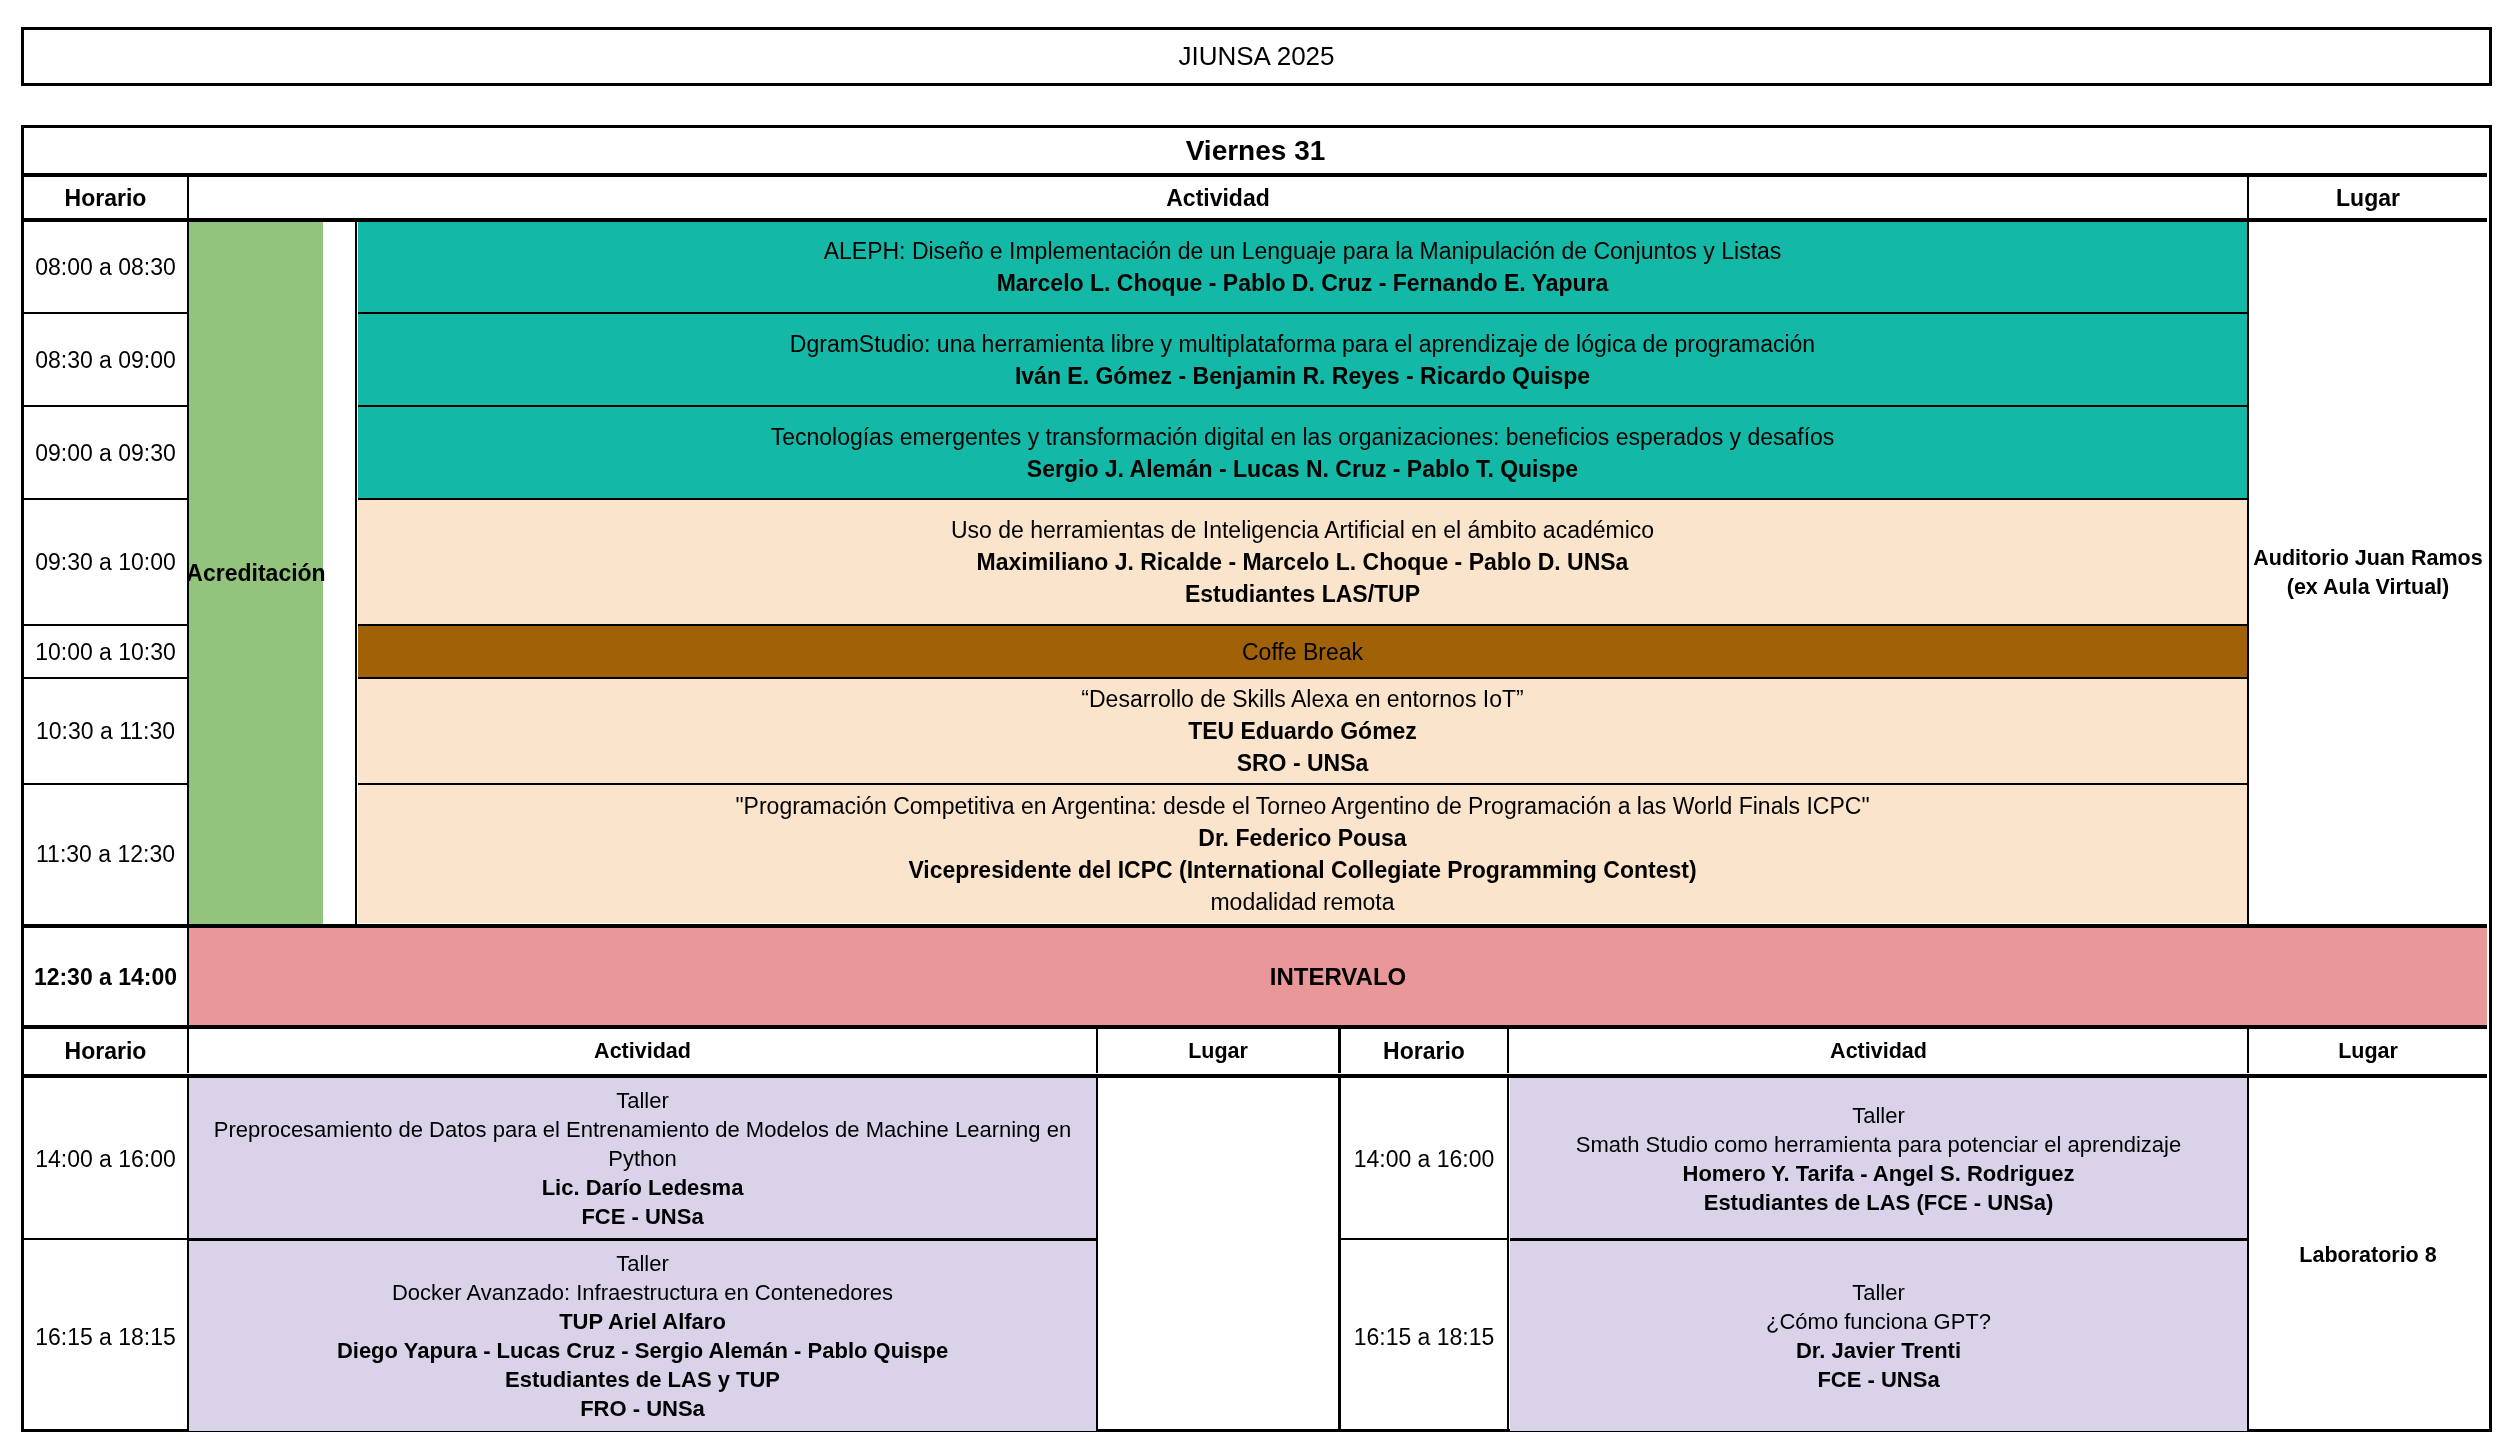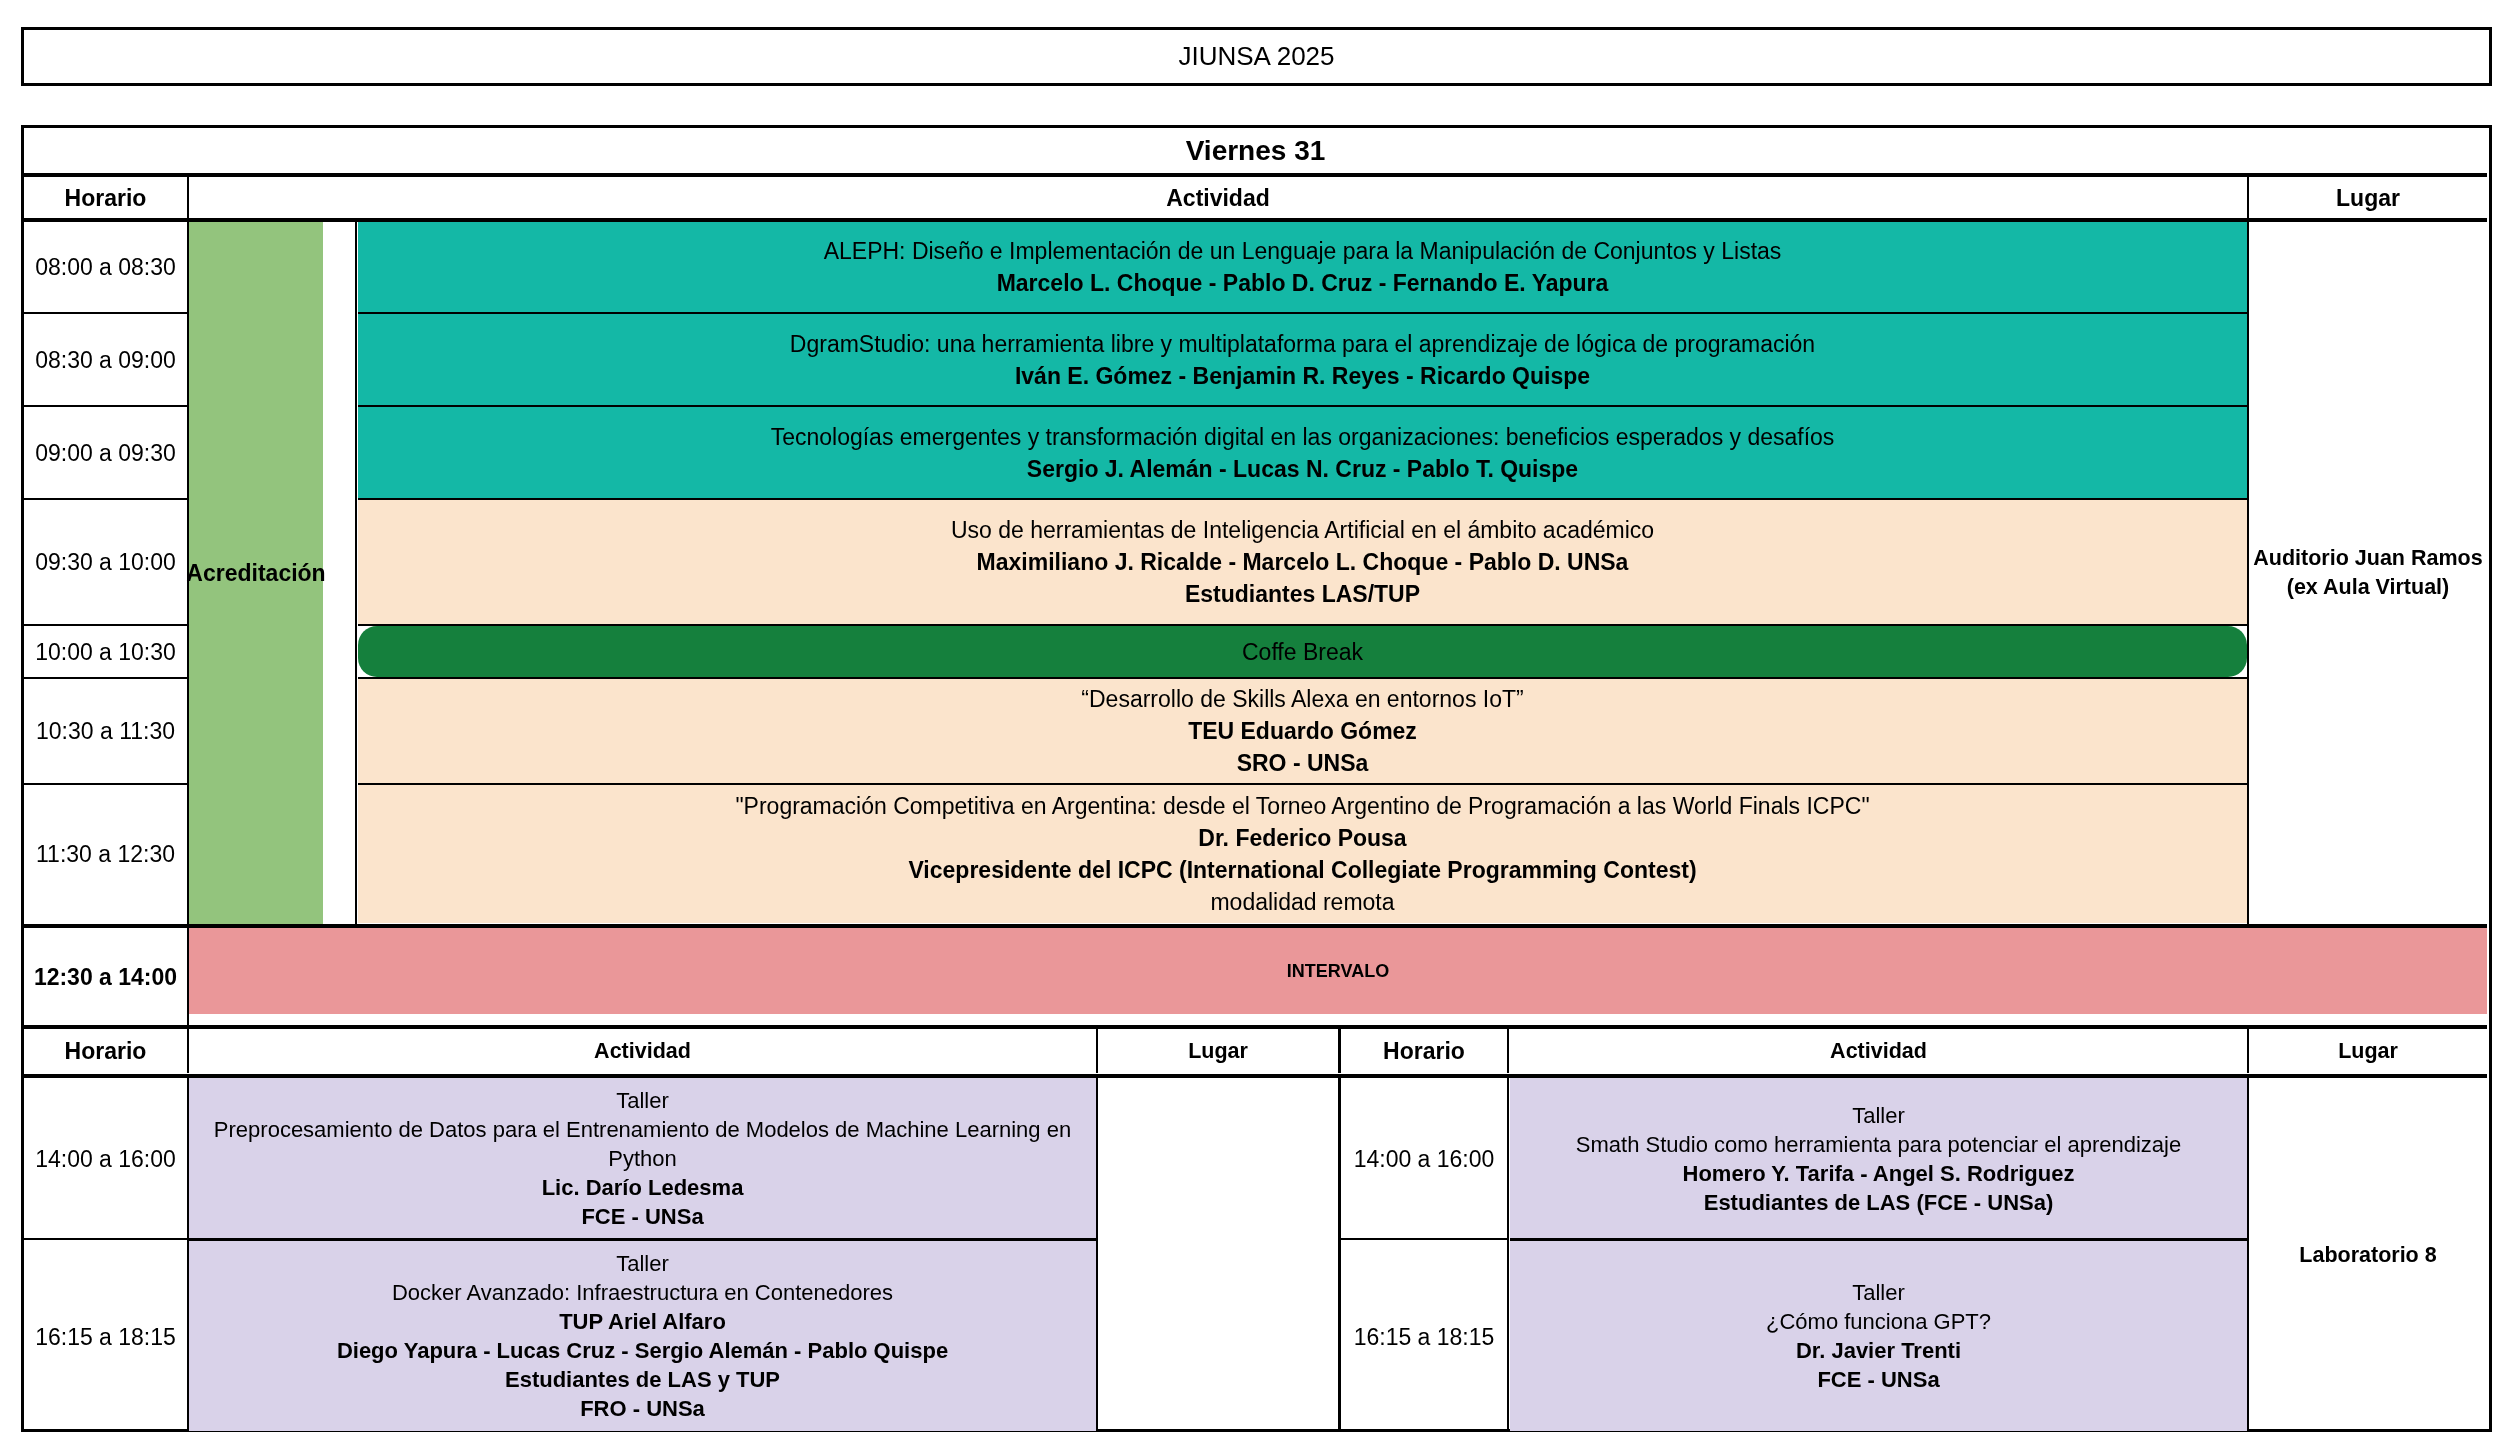--- a/index.html
+++ b/index.html
@@ -6,21 +6,21 @@
   body { width: 2512px; height: 1456px; position: relative; font-family: "Liberation Sans", "DejaVu Sans", sans-serif; color: #000; overflow: hidden; }
   .abs { position: absolute; box-sizing: border-box; }
   .title-box { left: 21px; top: 27px; width: 2471px; height: 59px; border: 3.8px solid #000; display: flex; align-items: center; justify-content: center; font-weight: normal; font-size: 26px; }
   .grid { left: 21px; top: 125px; width: 2471px; height: 1307px; border: 3.8px solid #000; }
   .cell { position: absolute; box-sizing: border-box; display: flex; flex-direction: column; align-items: center; justify-content: center; text-align: center; font-size: 23px; line-height: 32px; }
   .b { font-weight: bold; }
   .hl { background: #000; position: absolute; }
   .vl { background: #000; position: absolute; }
   .blue { background: #14b8a6; }
   .peach { background: #fbe4cc; }
-  .pink { background: #15803d; border-radius: 19px; }
+  .pink { background: #a16207; }
   .red { background: #ea9799; }
   .green { background: #93c47d; }
   .lilac { background: #d9d2e9; }
   .line { display: block; }
 </style>
 </head>
 <body>
 
 <div class="abs title-box">JIUNSA 2025</div>
 
@@ -96,21 +96,21 @@
   <div class="vl" style="left:2223px; top:94px; width:2.3px; height:702px;"></div>
 
   <div class="cell b" style="left:2225px; top:94px; width:238px; height:702px; font-size:21.5px; line-height:29px;">
     <span class="line">Auditorio Juan Ramos</span>
     <span class="line">(ex Aula Virtual)</span>
   </div>
 
   <div class="hl" style="left:0; top:796px; width:2463px; height:3.8px;"></div>
   <div class="cell b" style="left:0; top:800px; width:163px; height:97px;">12:30 a 14:00</div>
   <div class="vl" style="left:163px; top:800px; width:2.3px; height:97px;"></div>
-  <div class="cell b red" style="left:165px; top:800px; width:2298px; height:86px; font-size:18px;">INTERVALO</div>
+  <div class="cell b red" style="left:165px; top:800px; width:2298px; height:97px; font-size:24px;">INTERVALO</div>
   <div class="hl" style="left:0; top:897px; width:2463px; height:3.8px;"></div>
 
   <div class="cell b" style="left:0; top:900px; width:163px; height:45px;">Horario</div>
   <div class="vl" style="left:163px; top:900px; width:2.3px; height:45px;"></div>
   <div class="cell b" style="left:165px; top:900px; width:907px; height:45px; font-size:21.5px;">Actividad</div>
   <div class="vl" style="left:1072px; top:900px; width:2.3px; height:45px;"></div>
   <div class="cell b" style="left:1074px; top:900px; width:240px; height:45px; font-size:21.5px;">Lugar</div>
   <div class="vl" style="left:1314px; top:900px; width:3.1px; height:45px;"></div>
   <div class="cell b" style="left:1317px; top:900px; width:166px; height:45px;">Horario</div>
   <div class="vl" style="left:1483px; top:900px; width:2.3px; height:45px;"></div>

